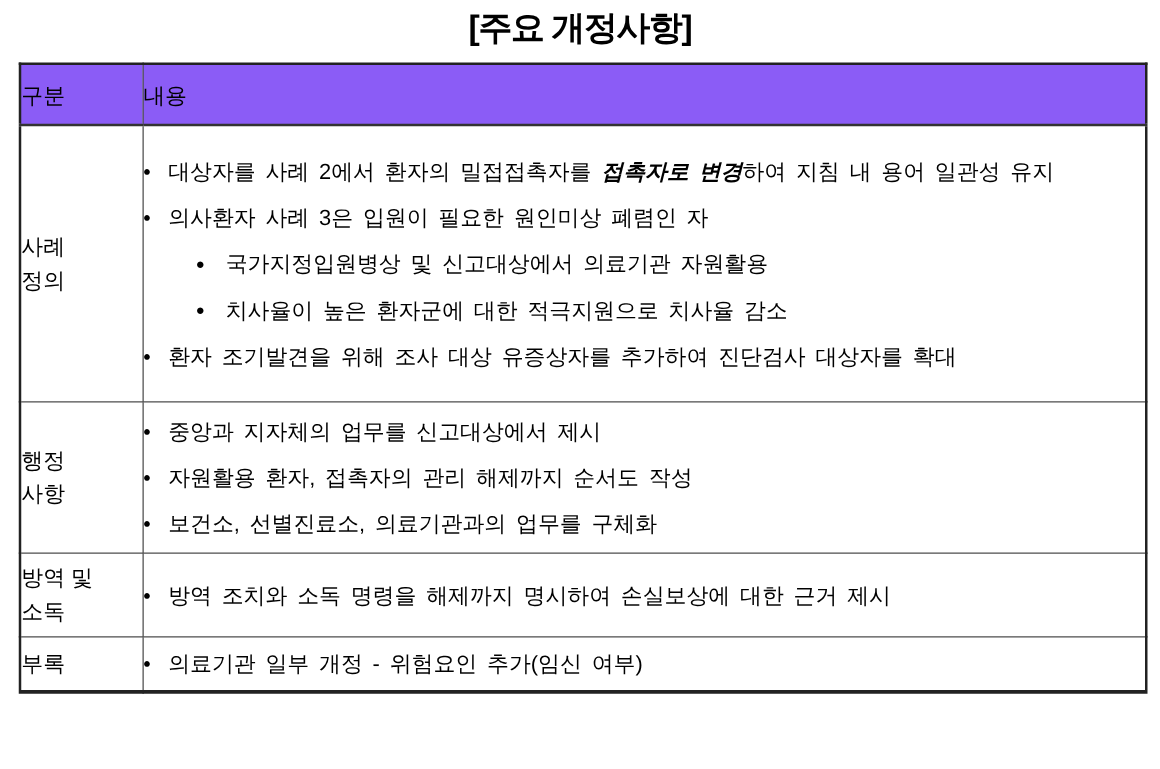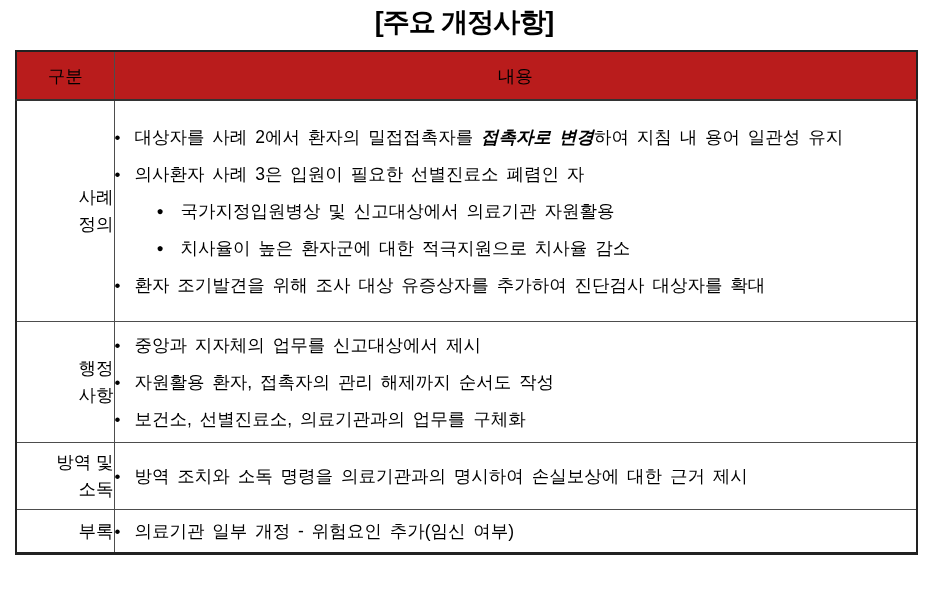--- a/index.html
+++ b/index.html
@@ -40,29 +40,29 @@
   }
   table.revision-table col.c1 { width: 98px; }
   table.revision-table td, table.revision-table th {
     border: 1.5px solid #4d4d4d;
     padding: 0;
     vertical-align: middle;
     font-size: 17.5px;
     font-weight: 400;
   }
   tr.header-row th {
-    background: #b91c1c;
+    background: #8b5cf6;
     height: 47px;
-    text-align: center;
+    text-align: left;
     font-weight: 400;
     color: #000000;
     border-bottom: 2px solid #333333;
   }
   td.cat-cell {
-    text-align: right;
+    text-align: left;
     line-height: 27px;
     color: #000000;
   }
   td.content-cell {
     padding: 2px 6px 2px 17px;
     color: #000000;
     word-spacing: 3px;
   }
   tr.r1 td { height: 220px; }
   tr.r2 td { height: 63px; }
@@ -111,21 +111,21 @@
         <div>사례</div>
         <div>정의</div>
       </td>
       <td class="content-cell">
         <div class="item lvl1">
           <span class="bullet">•</span>
           <span class="txt"><span>대상자를 사례 2에서 환자의 밀접접촉자를 </span><span class="bold-seg">접촉자로 변경</span><span>하여 지침 내 용어 일관성 유지</span></span>
         </div>
         <div class="item lvl1">
           <span class="bullet">•</span>
-          <span class="txt">의사환자 사례 3은 입원이 필요한 선별진료소 폐렴인 자</span>
+          <span class="txt">의사환자 사례 3은 입원이 필요한 원인미상 폐렴인 자</span>
         </div>
         <div class="item lvl2">
           <span class="bullet">●</span>
           <span class="txt">국가지정입원병상 및 신고대상에서 의료기관 자원활용</span>
         </div>
         <div class="item lvl2">
           <span class="bullet">●</span>
           <span class="txt">치사율이 높은 환자군에 대한 적극지원으로 치사율 감소</span>
         </div>
         <div class="item lvl1">
@@ -158,21 +158,21 @@
     </tr>
 
     <tr class="r4">
       <td class="cat-cell">
         <div>방역 및</div>
         <div>소독</div>
       </td>
       <td class="content-cell">
         <div class="item lvl1">
           <span class="bullet">•</span>
-          <span class="txt">방역 조치와 소독 명령을 의료기관과의 명시하여 손실보상에 대한 근거 제시</span>
+          <span class="txt">방역 조치와 소독 명령을 해제까지 명시하여 손실보상에 대한 근거 제시</span>
         </div>
       </td>
     </tr>
 
     <tr class="r5">
       <td class="cat-cell">
         <div>부록</div>
       </td>
       <td class="content-cell">
         <div class="item lvl1">

